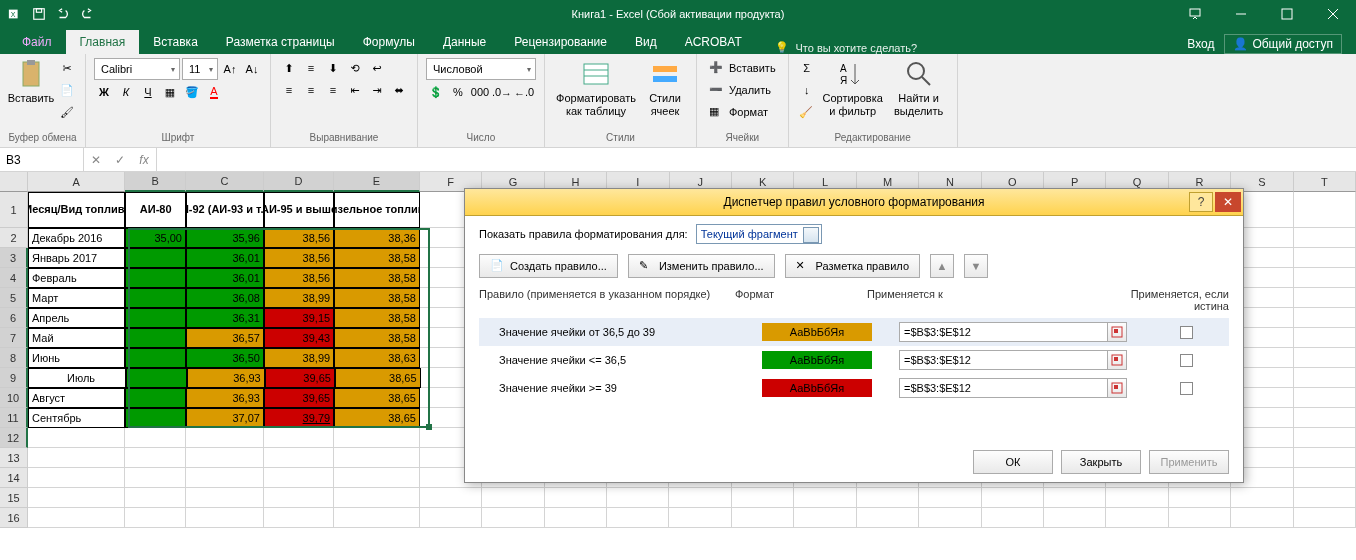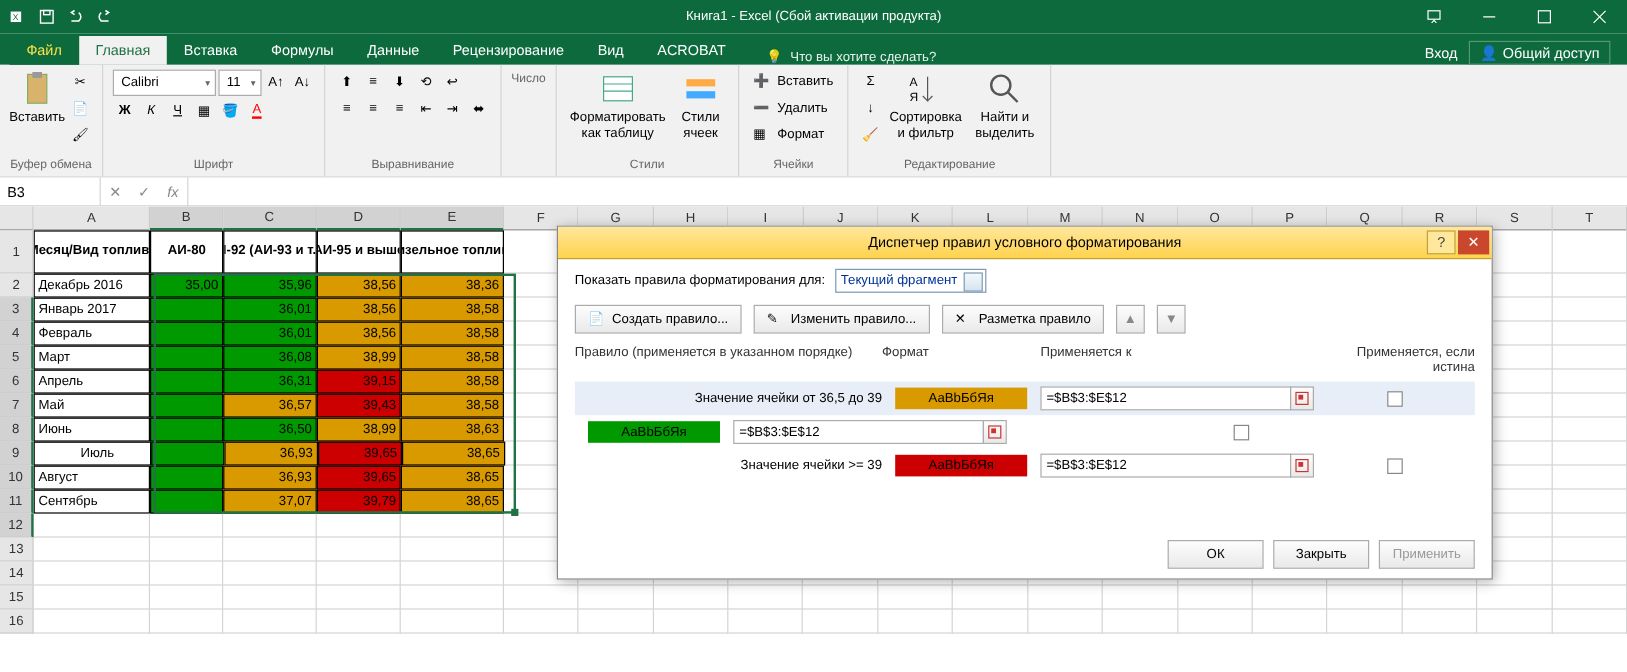--- a/index.html
+++ b/index.html
@@ -12,21 +12,21 @@
 .titlebar .qat-btn svg { width: 14px; height: 14px; }
 .titlebar .title { position: absolute; left: 50%; transform: translateX(-50%); white-space: nowrap; }
 .titlebar .win-controls { margin-left: auto; display: flex; }
 .titlebar .win-btn { width: 46px; height: 28px; display: flex; align-items: center; justify-content: center; cursor: pointer; color: #fff; }
 .titlebar .win-btn svg { width: 12px; height: 12px; }
 
 
 .tabs { background: #0c6a3d; height: 26px; display: flex; align-items: flex-end; color: #fff; font-size: 12px; padding-left: 8px; }
 .tab { padding: 5px 14px; cursor: pointer; }
 .tab.active { background: #f1f1f1; color: #217346; }
-.tab.file { background: #0c6a3d; color: #fde047; }
+.tab.file { background: #0c6a3d; color: #f0abfc; }
 .tabs .tell-me { display: flex; align-items: center; margin-left: 20px; gap: 6px; font-size: 11px; opacity: .9; }
 .tabs .right { margin-left: auto; display: flex; align-items: center; gap: 10px; padding-right: 14px; font-size: 12px; }
 .tabs .share { background: #0c6a3d; border: 1px solid rgba(255,255,255,.3); padding: 2px 8px; display: flex; align-items: center; gap: 4px; }
 
 
 .ribbon { background: #f1f1f1; border-bottom: 1px solid #d4d4d4; height: 94px; display: flex; font-size: 11px; }
 .group { border-right: 1px solid #d4d4d4; padding: 4px 8px; display: flex; flex-direction: column; align-items: center; }
 .group-body { flex: 1; display: flex; gap: 3px; align-items: flex-start; }
 .group-label { color: #666; font-size: 10px; margin-top: 2px; }
 .big-btn { display: flex; flex-direction: column; align-items: center; width: 46px; cursor: pointer; text-align: center; line-height: 1.2; }
@@ -79,21 +79,21 @@
 .dlg-body { padding: 8px 14px; }
 .dlg-row1 { display: flex; align-items: center; gap: 8px; margin-bottom: 10px; }
 .dd { border: 1px solid #7a98b3; background: #fff; height: 20px; width: 126px; padding: 0 4px; color: #003399; display: flex; align-items: center; position: relative; }
 .dd::after { content: ''; position: absolute; right: 2px; top: 2px; width: 14px; height: 14px; background: linear-gradient(#f4f8fb,#d6e4ef); border: 1px solid #7a98b3; }
 .dlg-btns { display: flex; gap: 10px; margin-bottom: 8px; }
 .dlg-btn { height: 24px; padding: 0 10px; border: 1px solid #ababab; background: linear-gradient(#fdfdfd,#e9e9e9); display: flex; align-items: center; gap: 6px; cursor: pointer; }
 .dlg-btn .bicon { width: 14px; height: 14px; }
 .arrow-btn { width: 24px; height: 24px; border: 1px solid #ababab; background: linear-gradient(#fdfdfd,#e9e9e9); display: flex; align-items: center; justify-content: center; cursor: pointer; color: #888; }
 .rules-hdr { display: flex; font-weight: 400; color: #333; margin-bottom: 4px; }
 .rules-hdr > div { padding: 2px 0; }
-.rule-row { display: flex; align-items: center; height: 28px; gap: 0; text-align: right; }
+.rule-row { display: flex; align-items: center; height: 28px; gap: 16px; }
 .rule-row.sel { background: #e8eef7; }
 .rule-row .r-desc { width: 256px; padding-left: 20px; }
 .rule-row .r-fmt { width: 132px; display: flex; justify-content: center; }
 .fmt-sample { width: 110px; height: 18px; display: flex; align-items: center; justify-content: center; font-size: 11px; }
 .fmt-orange { background: #d99a00; color: #000; }
 .fmt-green { background: #009a00; color: #000; }
 .fmt-red { background: #cc0000; color: #000; }
 .rule-row .r-range { width: 228px; display: flex; }
 .range-input { flex: 1; height: 20px; border: 1px solid #ababab; background: #fff; padding: 0 4px; display: flex; align-items: center; }
 .range-btn { width: 20px; height: 20px; border: 1px solid #ababab; background: linear-gradient(#fdfdfd,#e9e9e9); display: flex; align-items: center; justify-content: center; cursor: pointer; margin-left: -1px; }
@@ -154,20 +154,21 @@
           <path d="M1 1l10 10M11 1L1 11"></path>
         </svg>
       </div>
   </div>
 </div>
 
 <div class="tabs">
   <div class="tab file">Файл</div>
   <div class="tab active">Главная</div>
   <div class="tab">Вставка</div>
+  <div class="tab">Разметка страницы</div>
   <div class="tab">Формулы</div>
   <div class="tab">Данные</div>
   <div class="tab">Рецензирование</div>
   <div class="tab">Вид</div>
   <div class="tab">ACROBAT</div>
   <div class="tell-me">
     <span>💡</span>
     <span>Что вы хотите сделать?</span>
   </div>
   <div class="right">
@@ -244,20 +245,32 @@
         <div class="small-btn">≡</div>
         <div class="small-btn">⇤</div>
         <div class="small-btn">⇥</div>
         <div class="small-btn">⬌</div>
       </div>
     </div>
       </div>
     <div class="group-label">Выравнивание</div>
   </div>
   <div class="group">
+    <div class="group-body">
+        <div class="col">
+      <div class="combo" style="width:110px">Числовой</div>
+      <div class="row">
+        <div class="small-btn">💲</div>
+        <div class="small-btn">%</div>
+        <div class="small-btn">000</div>
+        <div class="small-btn">.0→</div>
+        <div class="small-btn">←.0</div>
+      </div>
+    </div>
+      </div>
     <div class="group-label">Число</div>
   </div>
   <div class="group">
     <div class="group-body">
       <div class="big-btn" style="width:86px">
         <div class="icon-box">
             <svg viewBox="0 0 32 32">
               <rect x="4" y="6" width="24" height="20" fill="#fff" stroke="#4a8"></rect>
               <line x1="4" y1="12" x2="28" y2="12" stroke="#4a8"></line>
               <line x1="4" y1="18" x2="28" y2="18" stroke="#4a8"></line>
@@ -599,21 +612,21 @@
           <div class="cell " style="width: 64px;"></div>
           <div class="cell " style="width: 64px;"></div>
           <div class="cell " style="width: 64px;"></div>
           <div class="cell " style="width: 64px;"></div>
           <div class="cell " style="width: 64px;"></div>
         </div>
         <div class="cells-row">
           <div class="cell data-a" style="width: 100px;">Сентябрь</div>
           <div class="cell num green" style="width: 62px;"></div>
           <div class="cell num orange" style="width: 80px;">37,07</div>
-          <div class="cell num red" style="width: 72px;">39,79</div>
+          <div class="cell num red" style="width: 72px; text-decoration: underline;">39,79</div>
           <div class="cell num orange" style="width: 88px;">38,65</div>
           <div class="cell " style="width: 64px;"></div>
           <div class="cell " style="width: 64px;"></div>
           <div class="cell " style="width: 64px;"></div>
           <div class="cell " style="width: 64px;"></div>
           <div class="cell " style="width: 64px;"></div>
           <div class="cell " style="width: 64px;"></div>
           <div class="cell " style="width: 64px;"></div>
           <div class="cell " style="width: 64px;"></div>
           <div class="cell " style="width: 64px;"></div>
@@ -787,20 +800,21 @@
                 <rect x="1" y="1" width="10" height="10" fill="none" stroke="#c33"></rect>
                 <rect x="3" y="3" width="4" height="4" fill="#c33"></rect>
               </svg>
             </div>
           </div>
     <div class="r-stop">
             <div class="chk"></div>
           </div>
         </div>
         <div class="rule-row">
+          <div class="r-desc">Значение ячейки &lt;= 36,5</div>
     <div class="r-fmt">
             <div class="fmt-sample fmt-green">АаВbБбЯя</div>
           </div>
     <div class="r-range">
             <div class="range-input">=$B$3:$E$12</div>
             <div class="range-btn">
               <svg width="12" height="12" viewBox="0 0 12 12">
                 <rect x="1" y="1" width="10" height="10" fill="none" stroke="#c33"></rect>
                 <rect x="3" y="3" width="4" height="4" fill="#c33"></rect>
               </svg>

